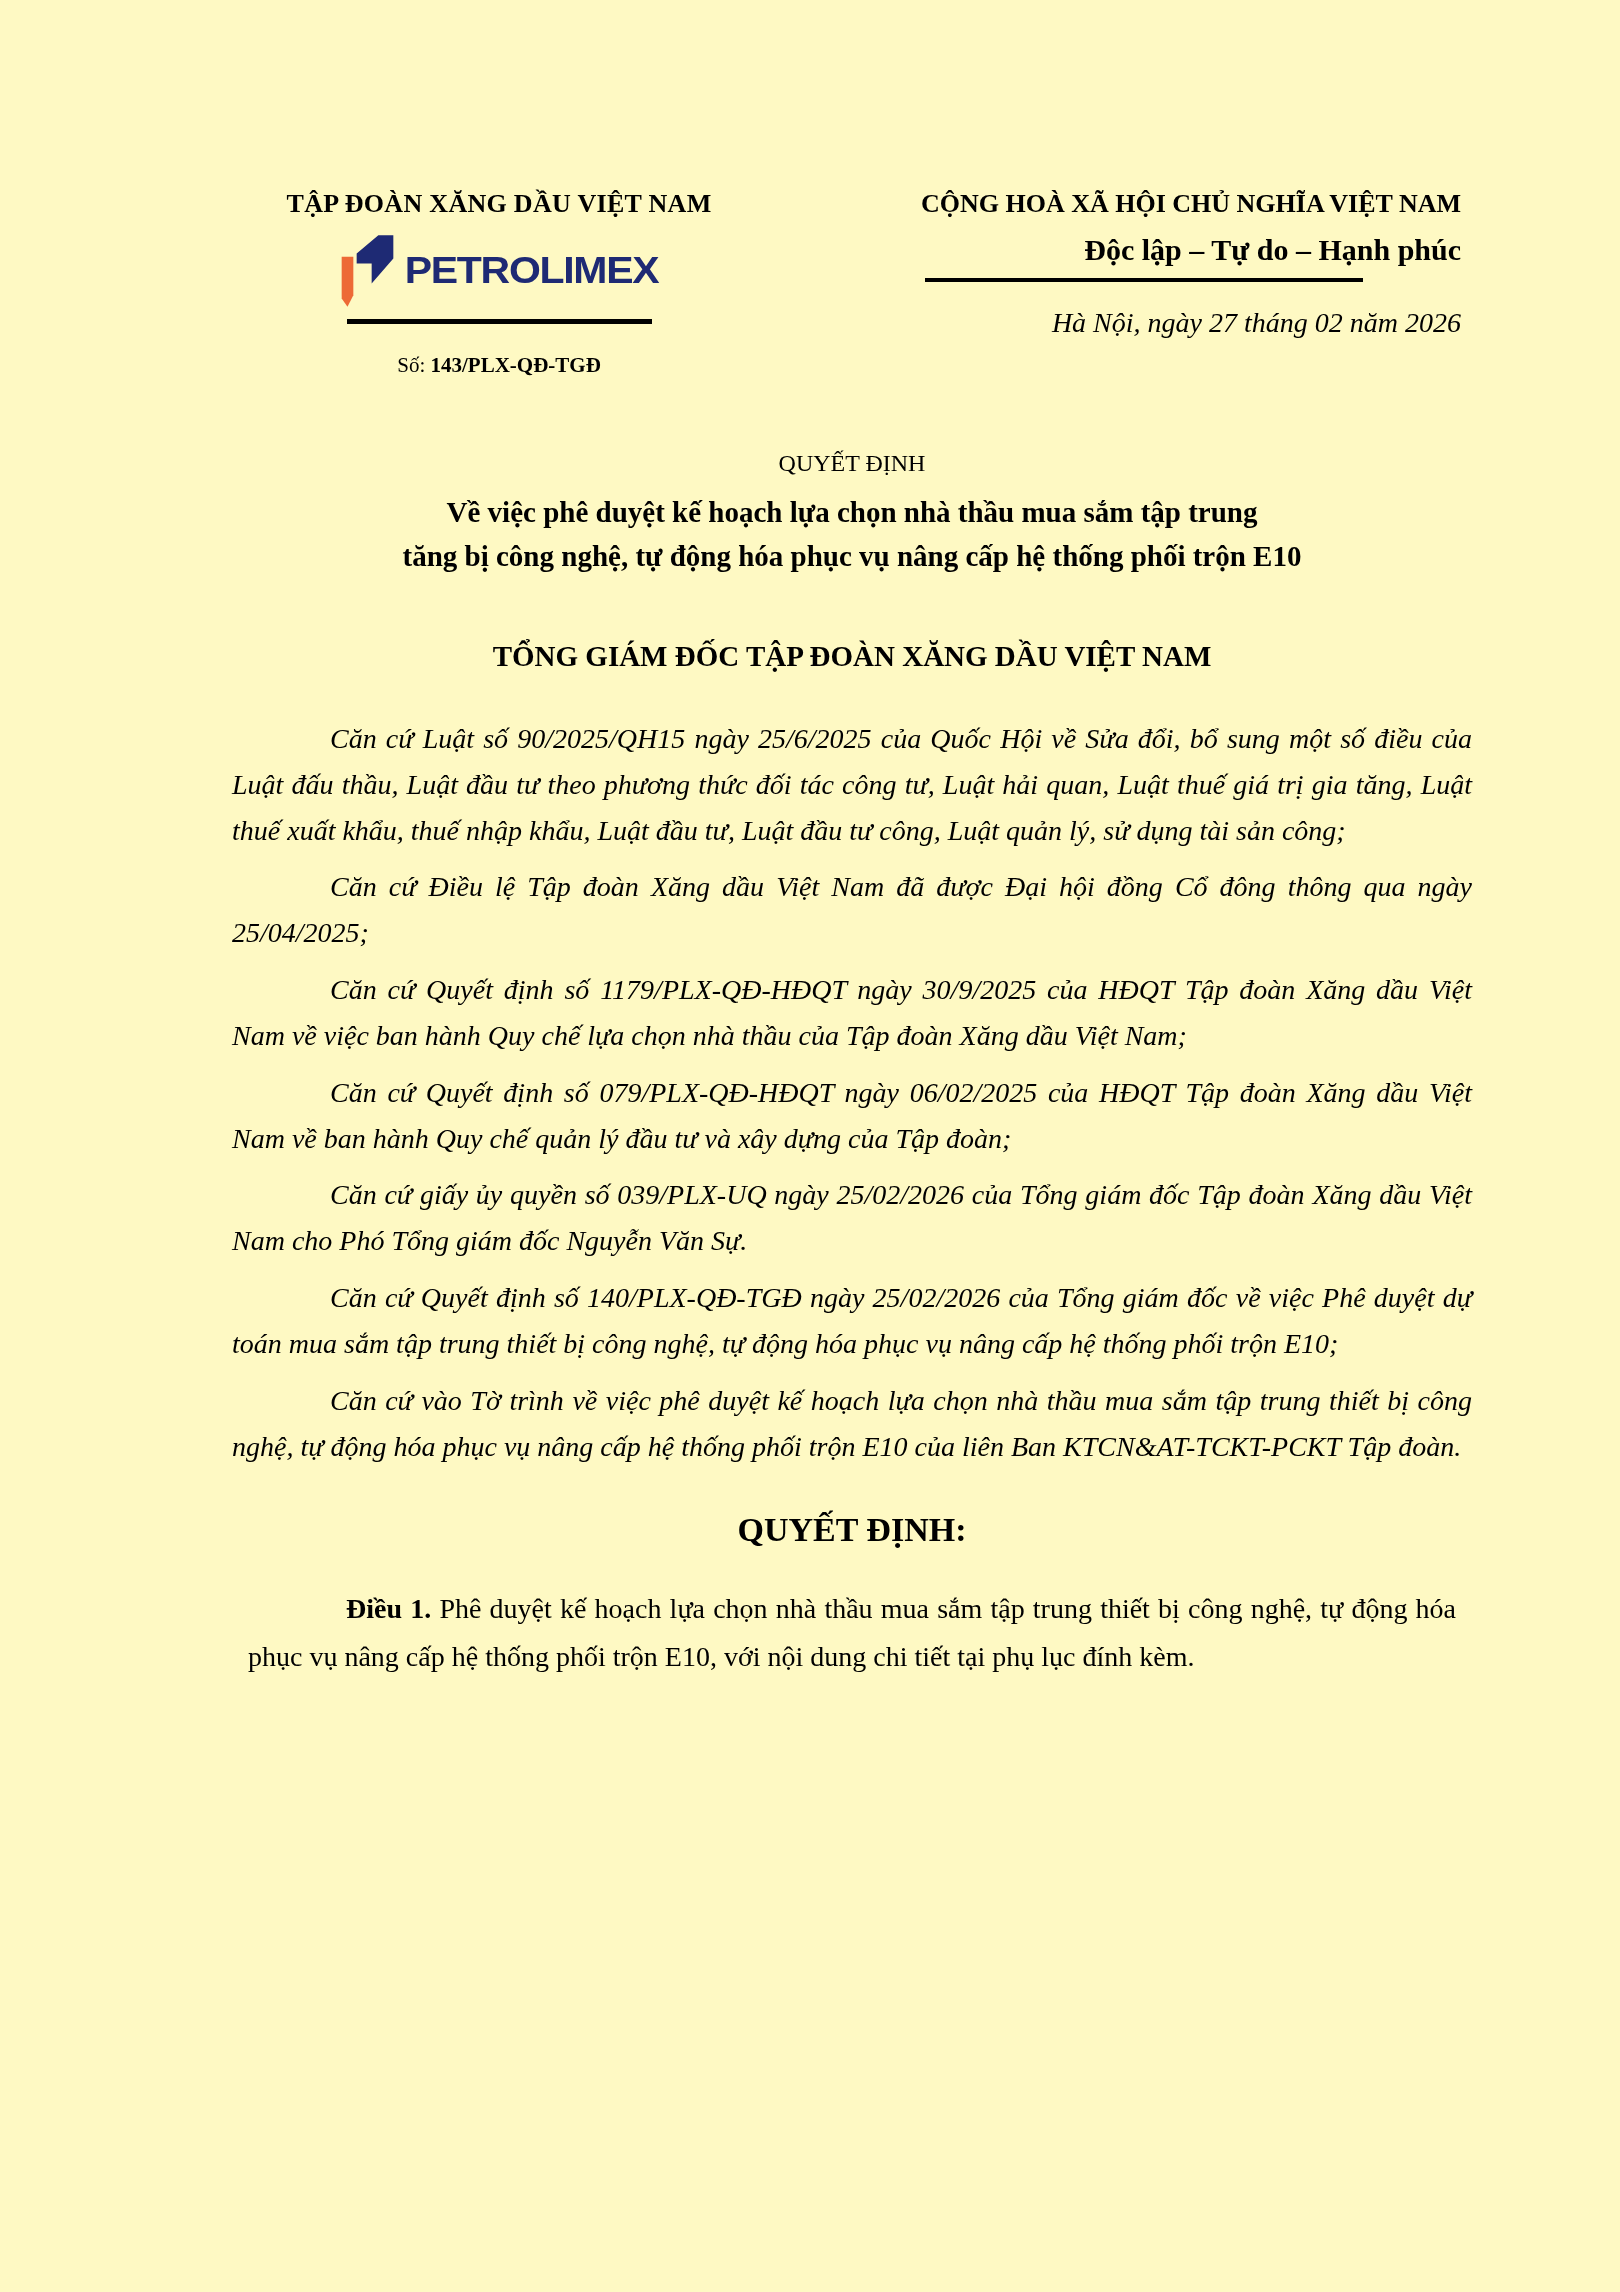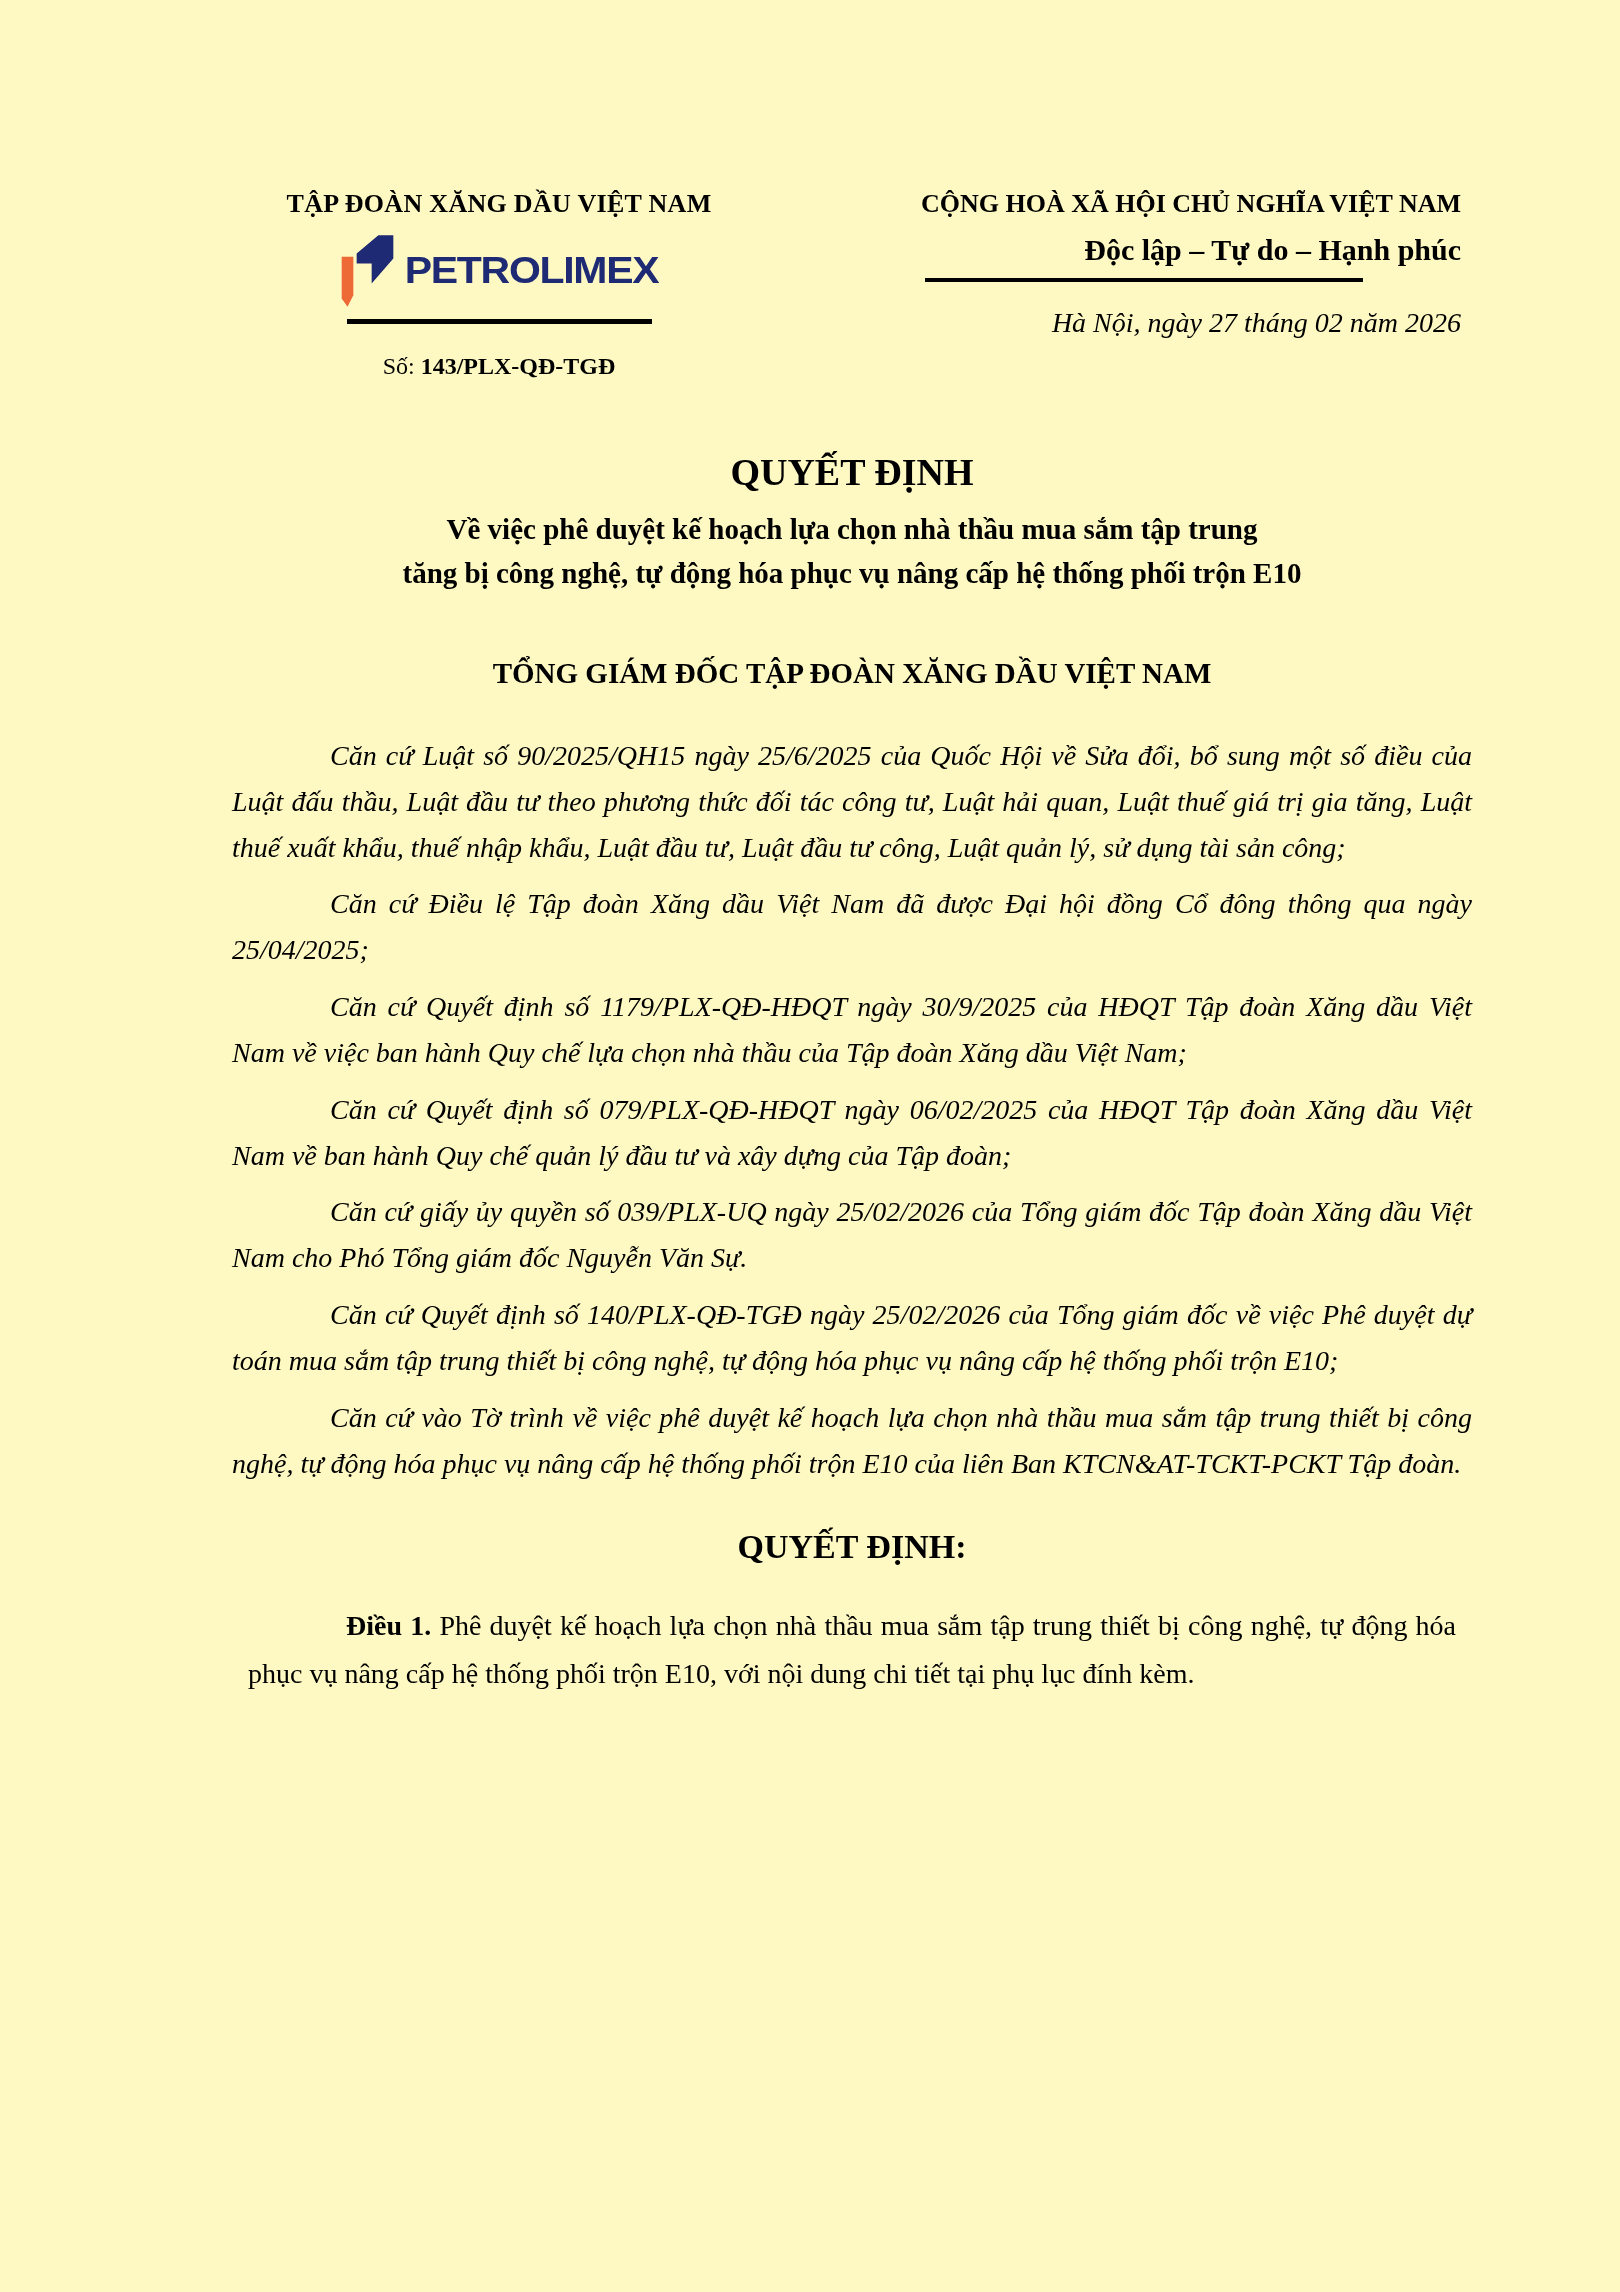--- a/index.html
+++ b/index.html
@@ -63,21 +63,21 @@
     margin: 7.1px auto 0 auto;
   }
   .rule-right {
     width: 438px;
     height: 4.5px;
     background: #000000;
     margin: 10.7px auto 0 auto;
   }
   .doc-number {
     margin-top: 28.5px;
-    font-size: 24px;
+    font-size: 21px;
     white-space: nowrap;
   }
   .doc-number .num { font-weight: bold; }
   .country-name {
     font-size: 26px;
     font-weight: bold;
     white-space: nowrap;
   }
   .motto {
     margin-top: 14.3px;
@@ -94,22 +94,22 @@
 
   
   .content {
     position: absolute;
     top: 450px;
     left: 232px;
     width: 1240px;
   }
   .title-block { text-align: center; }
   .doc-title {
-    font-size: 38px;
-    font-weight: bold;
+    font-size: 24px;
+    font-weight: normal;
     margin-bottom: 12.5px;
   }
   .doc-subtitle {
     font-size: 29px;
     font-weight: bold;
     line-height: 44px;
   }
   .issuer {
     font-size: 29px;
     font-weight: bold;

